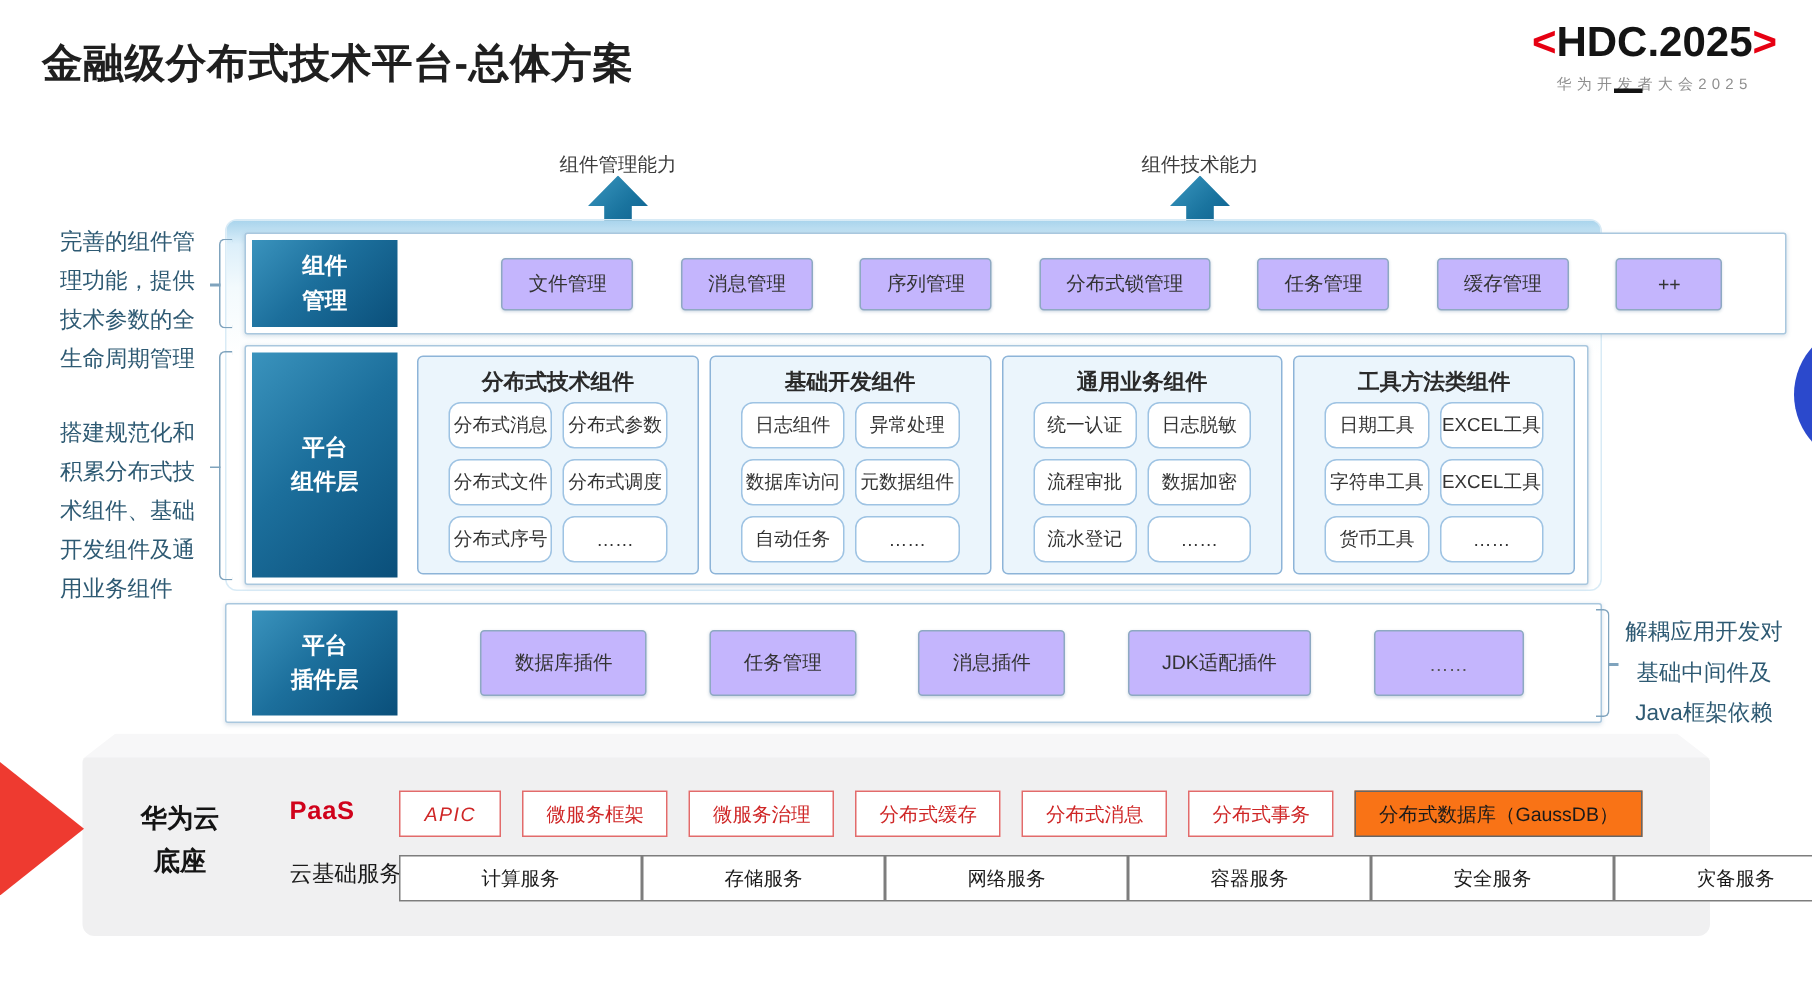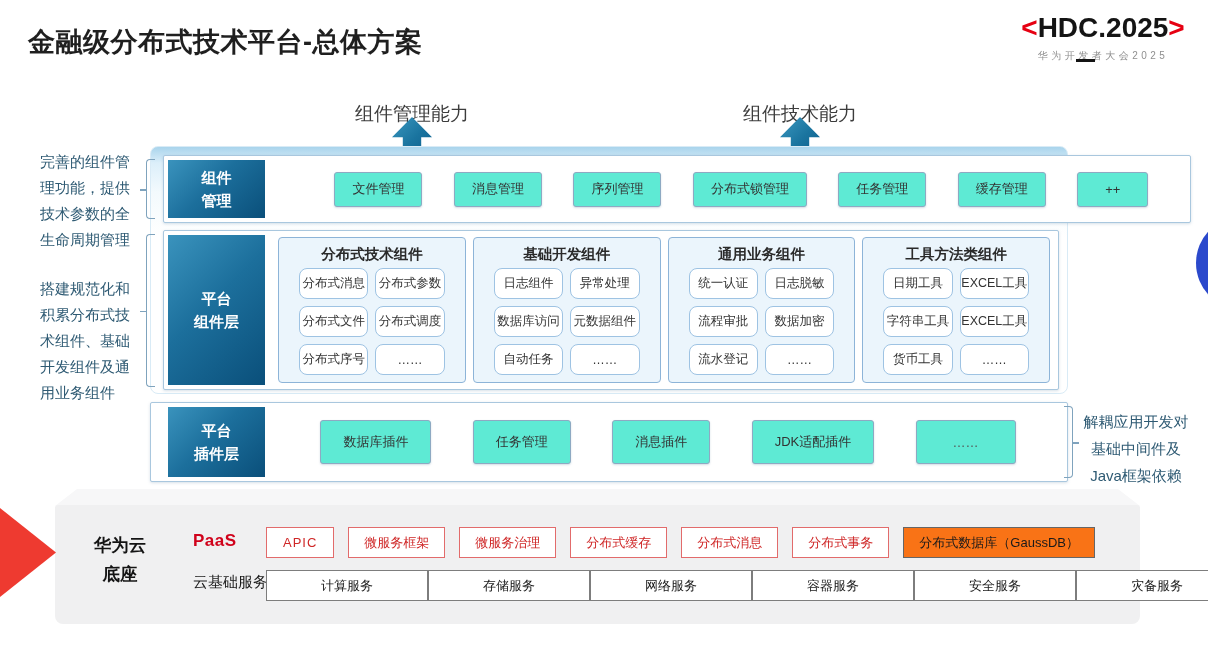--- a/index.html
+++ b/index.html
@@ -9,21 +9,21 @@
 
   
   .title { position:absolute; left:28px; top:24px; font-size:27px; font-weight:800; color:#1f1f1f; letter-spacing:.5px; }
   .logo { position:absolute; left:1000px; top:12px; width:206px; text-align:center; }
   .logo-main { font-size:28px; font-weight:800; color:#141414; white-space:nowrap; }
   .logo-main .chev { color:#e60012; }
   .logo-underline { position:absolute; left:76px; top:47px; width:19px; height:3px; background:#141414; }
   .logo-sub { margin-top:5px; font-size:10px; color:#8f8f8f; letter-spacing:3.5px; white-space:nowrap; }
 
   
-  .arrow-label { position:absolute; width:120px; text-align:center; top:101px; font-size:19px; color:#3c3c3c; }
+  .arrow-label { position:absolute; width:120px; text-align:center; top:101px; font-size:13px; color:#3c3c3c; }
   .up-arrow { position:absolute; top:117px; width:40px; height:39px;
     background:linear-gradient(135deg,#3b98c0 0%,#1a749f 55%,#0d5e8c 100%);
     clip-path:polygon(50% 0,100% 52%,73% 52%,73% 100%,27% 100%,27% 52%,0 52%); }
 
   
   .backdrop { position:absolute; left:150px; top:146px; width:918px; height:248px; border-radius:8px;
     border:1px solid #d9ebf6;
     background:linear-gradient(180deg,#a9d4ec 0%,#dcefFA 16px,#f3fafd 45px,#ffffff 90px,#ffffff 100%); }
 
   .row-panel { position:absolute; background:#fff; border:1px solid #a9c7de; border-radius:2px;
@@ -31,21 +31,21 @@
   .row1 { left:163px; top:155px; width:1028px; height:68px;gap:24px; }
   .row2 { left:163px; top:230px; width:896px; height:160px; }
   .row3 { left:150px; top:402px; width:918px; height:80px; }
 
   .row-label { margin:4px; width:97px; flex:none; display:flex; flex-direction:column; align-items:center; justify-content:center;
     background:linear-gradient(135deg,#3a93bd 0%,#1c6f9c 45%,#0a4f7a 100%);
     color:#fff; font-size:15px; font-weight:bold; line-height:23px; }
   .row3 .row-label { margin-left:17px; }
 
   .row-items { flex:1; display:flex; align-items:center; justify-content:space-evenly; padding:0 10px; }
-  .box { background:#5eead4; border:1px solid #8ea9c2; border-radius:3px; height:35px; display:flex; align-items:center; justify-content:center;
+  .box { background:#c4b5fd; border:1px solid #8ea9c2; border-radius:3px; height:35px; display:flex; align-items:center; justify-content:center;
     font-size:13px; color:#333; padding:0 17px; box-shadow:0 1px 2px rgba(110,140,170,.3); white-space:nowrap; }
   .row3 .box { height:44px; padding:0 22px; }
   .box.plus { padding:0 27px; }
   .box.dots { padding:0 36px; color:#555; }
 
   
   .columns { flex:1; display:flex; gap:7px; padding:6px 8px 6px 9px; }
   .col { flex:1; background:#ebf5fc; border:1px solid #8db4d8; border-radius:4px; display:flex; flex-direction:column; padding:3px 20px 7px; }
   .col-title { height:27px; display:flex; align-items:center; justify-content:center; font-size:14.5px; font-weight:bold; color:#2a2a2a; }
   .col-grid { flex:1; display:grid; grid-template-columns:1fr 1fr; grid-auto-rows:1fr; gap:7px; }
@@ -76,21 +76,21 @@
     clip-path:polygon(0 0,100% 50%,0 100%); }
 
   .foundation-label { position:absolute; left:72px; top:531px; width:96px; text-align:center;
     font-size:17.5px; font-weight:800; color:#141414; line-height:29px; }
   .paas-label { position:absolute; left:193px; top:531px; font-size:17px; font-weight:800; color:#d0021b; letter-spacing:.5px; }
   .cloud-label { position:absolute; left:193px; top:573px; font-size:15px; color:#1a1a1a; }
 
   .paas-row { position:absolute; left:266px; top:527px; height:31px; display:flex; gap:14px; align-items:center; }
   .rbox { background:#fff; border:1.5px solid #e26b6b; color:#cf2626; font-size:13px; height:31px;
     display:flex; align-items:center; justify-content:center; padding:0 15px; white-space:nowrap; }
-  .rbox.apic { letter-spacing:1px; padding:13px 16px; }
+  .rbox.apic { letter-spacing:1px; padding:13px 16px;font-style:italic; }
   .gbox { background:#f97316; border:1.5px solid #666; color:#1a1a1a; font-size:13px; height:31px;
     display:flex; align-items:center; justify-content:center; padding:0 15px; white-space:nowrap; }
   .cloud-row { position:absolute; left:266px; top:570px; width:972px; height:31px; display:flex; }
   .cbox { flex:1; background:#fff; border:1px solid #7d7d7d; color:#1a1a1a; font-size:13px;
     display:flex; align-items:center; justify-content:center; white-space:nowrap; }
 </style>
 </head>
 <body>
 
 <div class="page">

